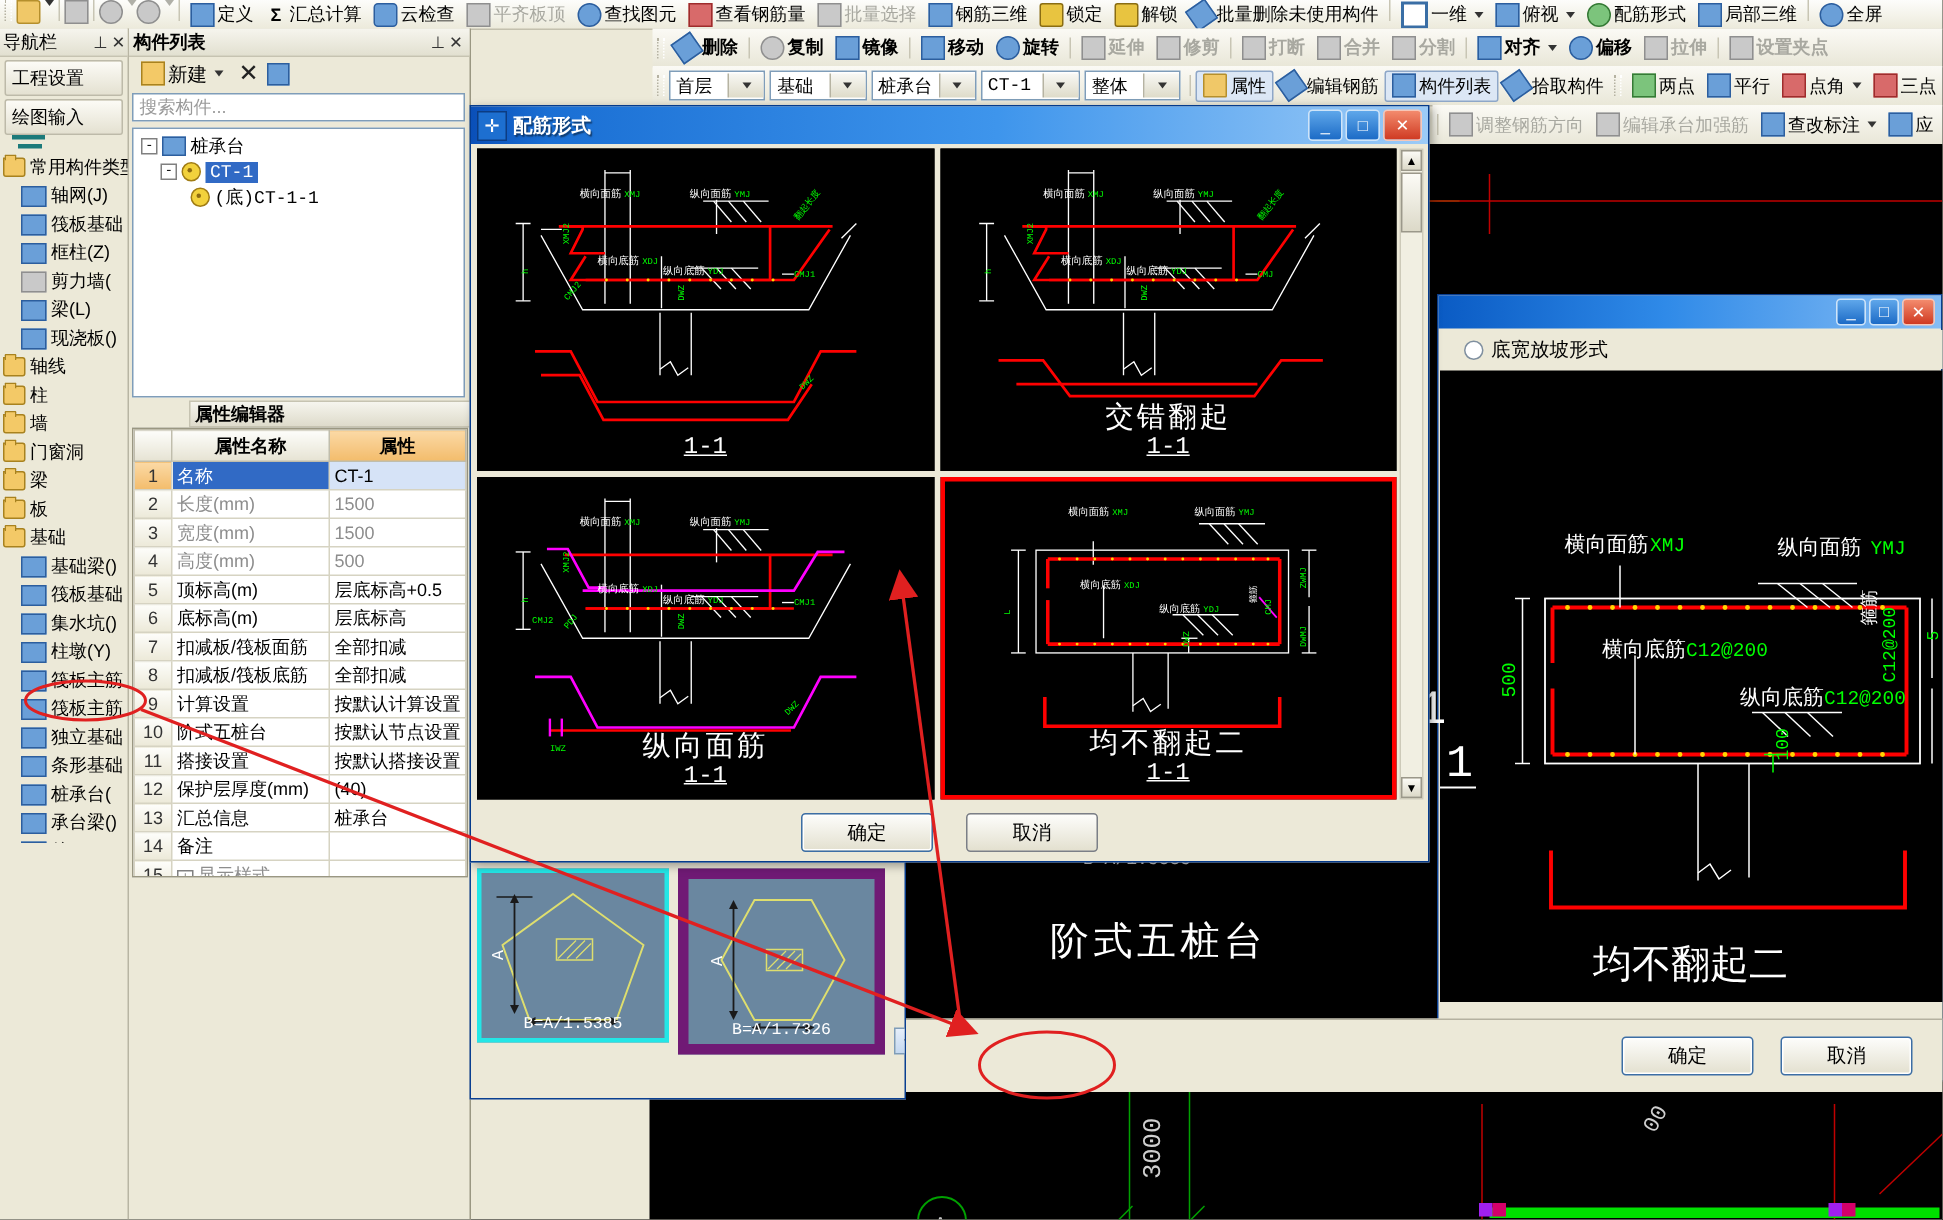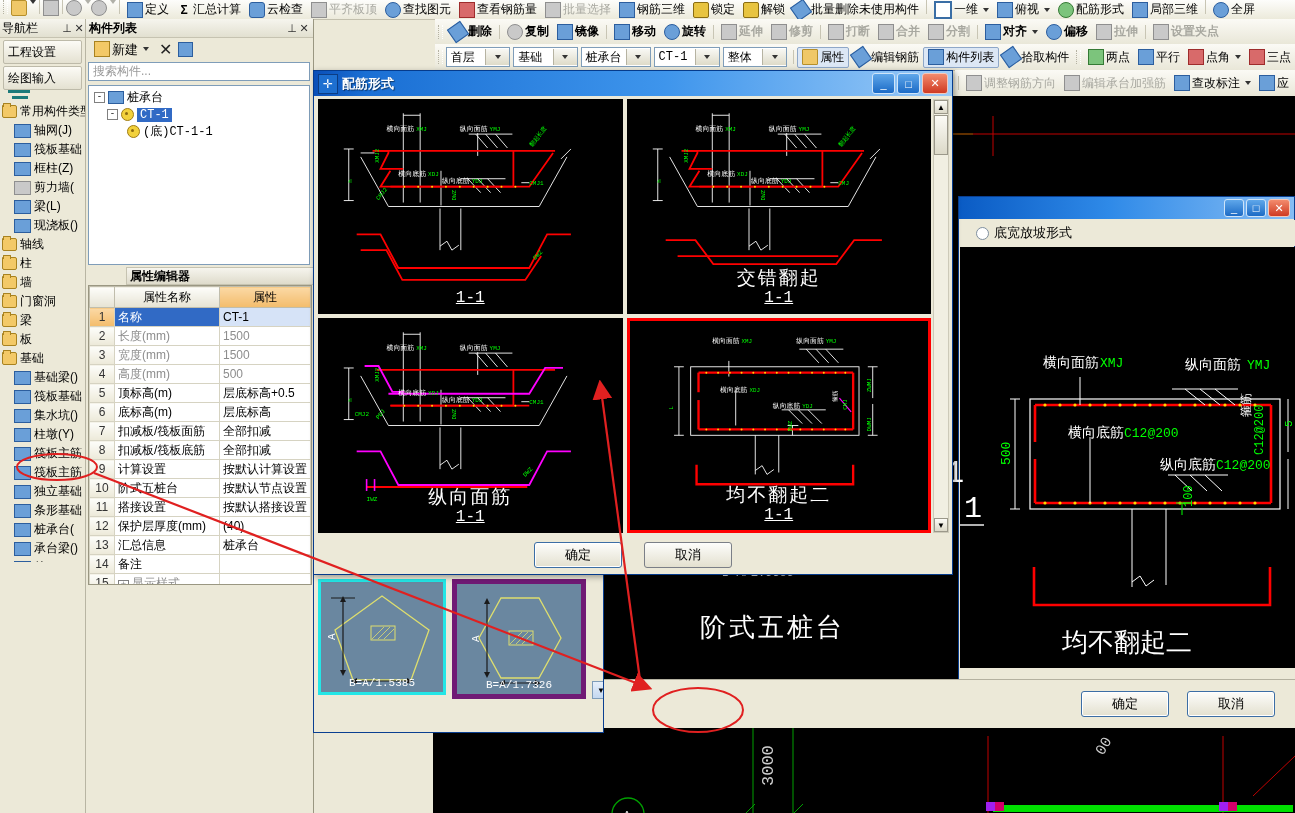--- a/index.html
+++ b/index.html
@@ -71,21 +71,21 @@
   .texp{width:9px;height:9px;border:1px solid #808080;background:#fff;margin-right:3px;
       display:flex;align-items:center;justify-content:center;font-size:9px;line-height:7px;font-family:"Liberation Mono",monospace;flex:none;}
   .gear{width:11px;height:11px;border-radius:50%;background:#f2d13c;border:1px solid #a07c14;margin-right:3px;flex:none;position:relative;}
   .gear:after{content:"";position:absolute;left:3px;top:3px;width:3px;height:3px;background:#8d6a10;border-radius:50%;}
   .selcell{background:#316ac5;color:#fff;padding:0 3px;font-family:"Liberation Mono",monospace;}
 
   #propedit-title{left:86px;top:267px;width:227px;height:18px;background:linear-gradient(#f6f5ee,#dedbcb);
       border:1px solid #c6c3b1;box-sizing:border-box;display:flex;align-items:center;padding-left:3px;font-size:12px;font-weight:bold;margin-left:40px;}
   #proptable{left:88px;top:285px;width:224px;height:300px;border:1px solid #9a9782;box-sizing:border-box;background:#fff;overflow:hidden;}
   #proptable table{border-collapse:collapse;width:100%;font-size:12px;}
-  #proptable th{background:linear-gradient(#fdfdfa,#e6e3d3);border:1px solid #c0bdac;height:18px;font-weight:normal;}
+  #proptable th{background:linear-gradient(#fdfdfa,#e6e3d3);border:1px solid #c0bdac;height:18px;font-weight:bold;}
   #proptable th.hv{background:linear-gradient(#fbd9a5,#f3bc6b);}
   #proptable td{border:1px solid #d6d3c2;height:18px;padding:0 3px;white-space:nowrap;overflow:hidden;}
   #proptable td.idx{width:18px;text-align:center;background:linear-gradient(#fdfdfa,#ece9d8);color:#333;}
   #proptable tr.sel td.idx{background:linear-gradient(#fbd9a5,#f3bc6b);}
   #proptable tr.sel td.nm{background:#316ac5;color:#fff;}
   #proptable tr.sel td.vl{background:#d6e3f7;}
   #proptable td.gray{color:#8d8d8d;}
 
   
   #cad-bg{left:433px;top:96px;width:862px;height:717px;background:#000;}
@@ -96,21 +96,21 @@
       background:linear-gradient(90deg,#0a5bc4 0%,#2f8ae8 45%,#86bdf4 100%);display:flex;align-items:center;justify-content:flex-end;}
   #bg-dialog-optrow{position:absolute;left:1px;top:23px;width:335px;height:26px;background:#ece9d8;display:flex;align-items:center;padding-left:16px;}
   #bg-dialog-canvas{position:absolute;left:1px;top:50px;width:335px;height:421px;background:#000;overflow:hidden;}
   #bg-dialog-footer{position:absolute;left:1px;top:471px;width:335px;height:52px;background:#ece9d8;display:flex;align-items:center;justify-content:flex-end;gap:10px;padding-right:14px;box-sizing:border-box;}
   .radio{width:11px;height:11px;border-radius:50%;border:1px solid #7f8f9f;background:#fff;display:inline-block;margin-right:5px;flex:none;}
 
   
   #shape-dialog{left:313px;top:567px;width:291px;height:166px;background:#ece9d8;border:1px solid #0a3f91;box-sizing:border-box;overflow:hidden;}
   #shape-dialog .tbar{height:7px;background:linear-gradient(90deg,#0a5bc4,#3f93e8);}
   #shape-dialog .body{padding:4px;display:flex;gap:6px;}
-  .shapecell{width:128px;height:110px;background:#6a87a0;border:5px solid #701a75;position:relative;}
+  .shapecell{width:128px;height:110px;background:#6a87a0;border:7px solid #701a75;position:relative;}
   .shapecell.selected{border:3px solid #23e6e6;}
   .shapecaption{position:absolute;left:0;bottom:3px;width:100%;text-align:center;color:#fff;font-size:11px;font-family:"Liberation Mono",monospace;}
 
   
   #pj-dialog{left:313px;top:70px;width:640px;height:505px;border:1px solid #053b8c;background:#ece9d8;box-sizing:border-box;
     box-shadow:2px 2px 6px rgba(0,0,0,.35);}
   #pj-titlebar{position:absolute;left:0;top:0;width:638px;height:25px;
     background:linear-gradient(90deg,#0a4fb8 0%,#1a6fd4 8%,#3e95ec 55%,#9ccbf7 100%);
     display:flex;align-items:center;}
   #pj-titlebar .tico{width:18px;height:18px;margin:0 4px 0 4px;background:#1d6fd0;border:1px solid #0c3c82;

